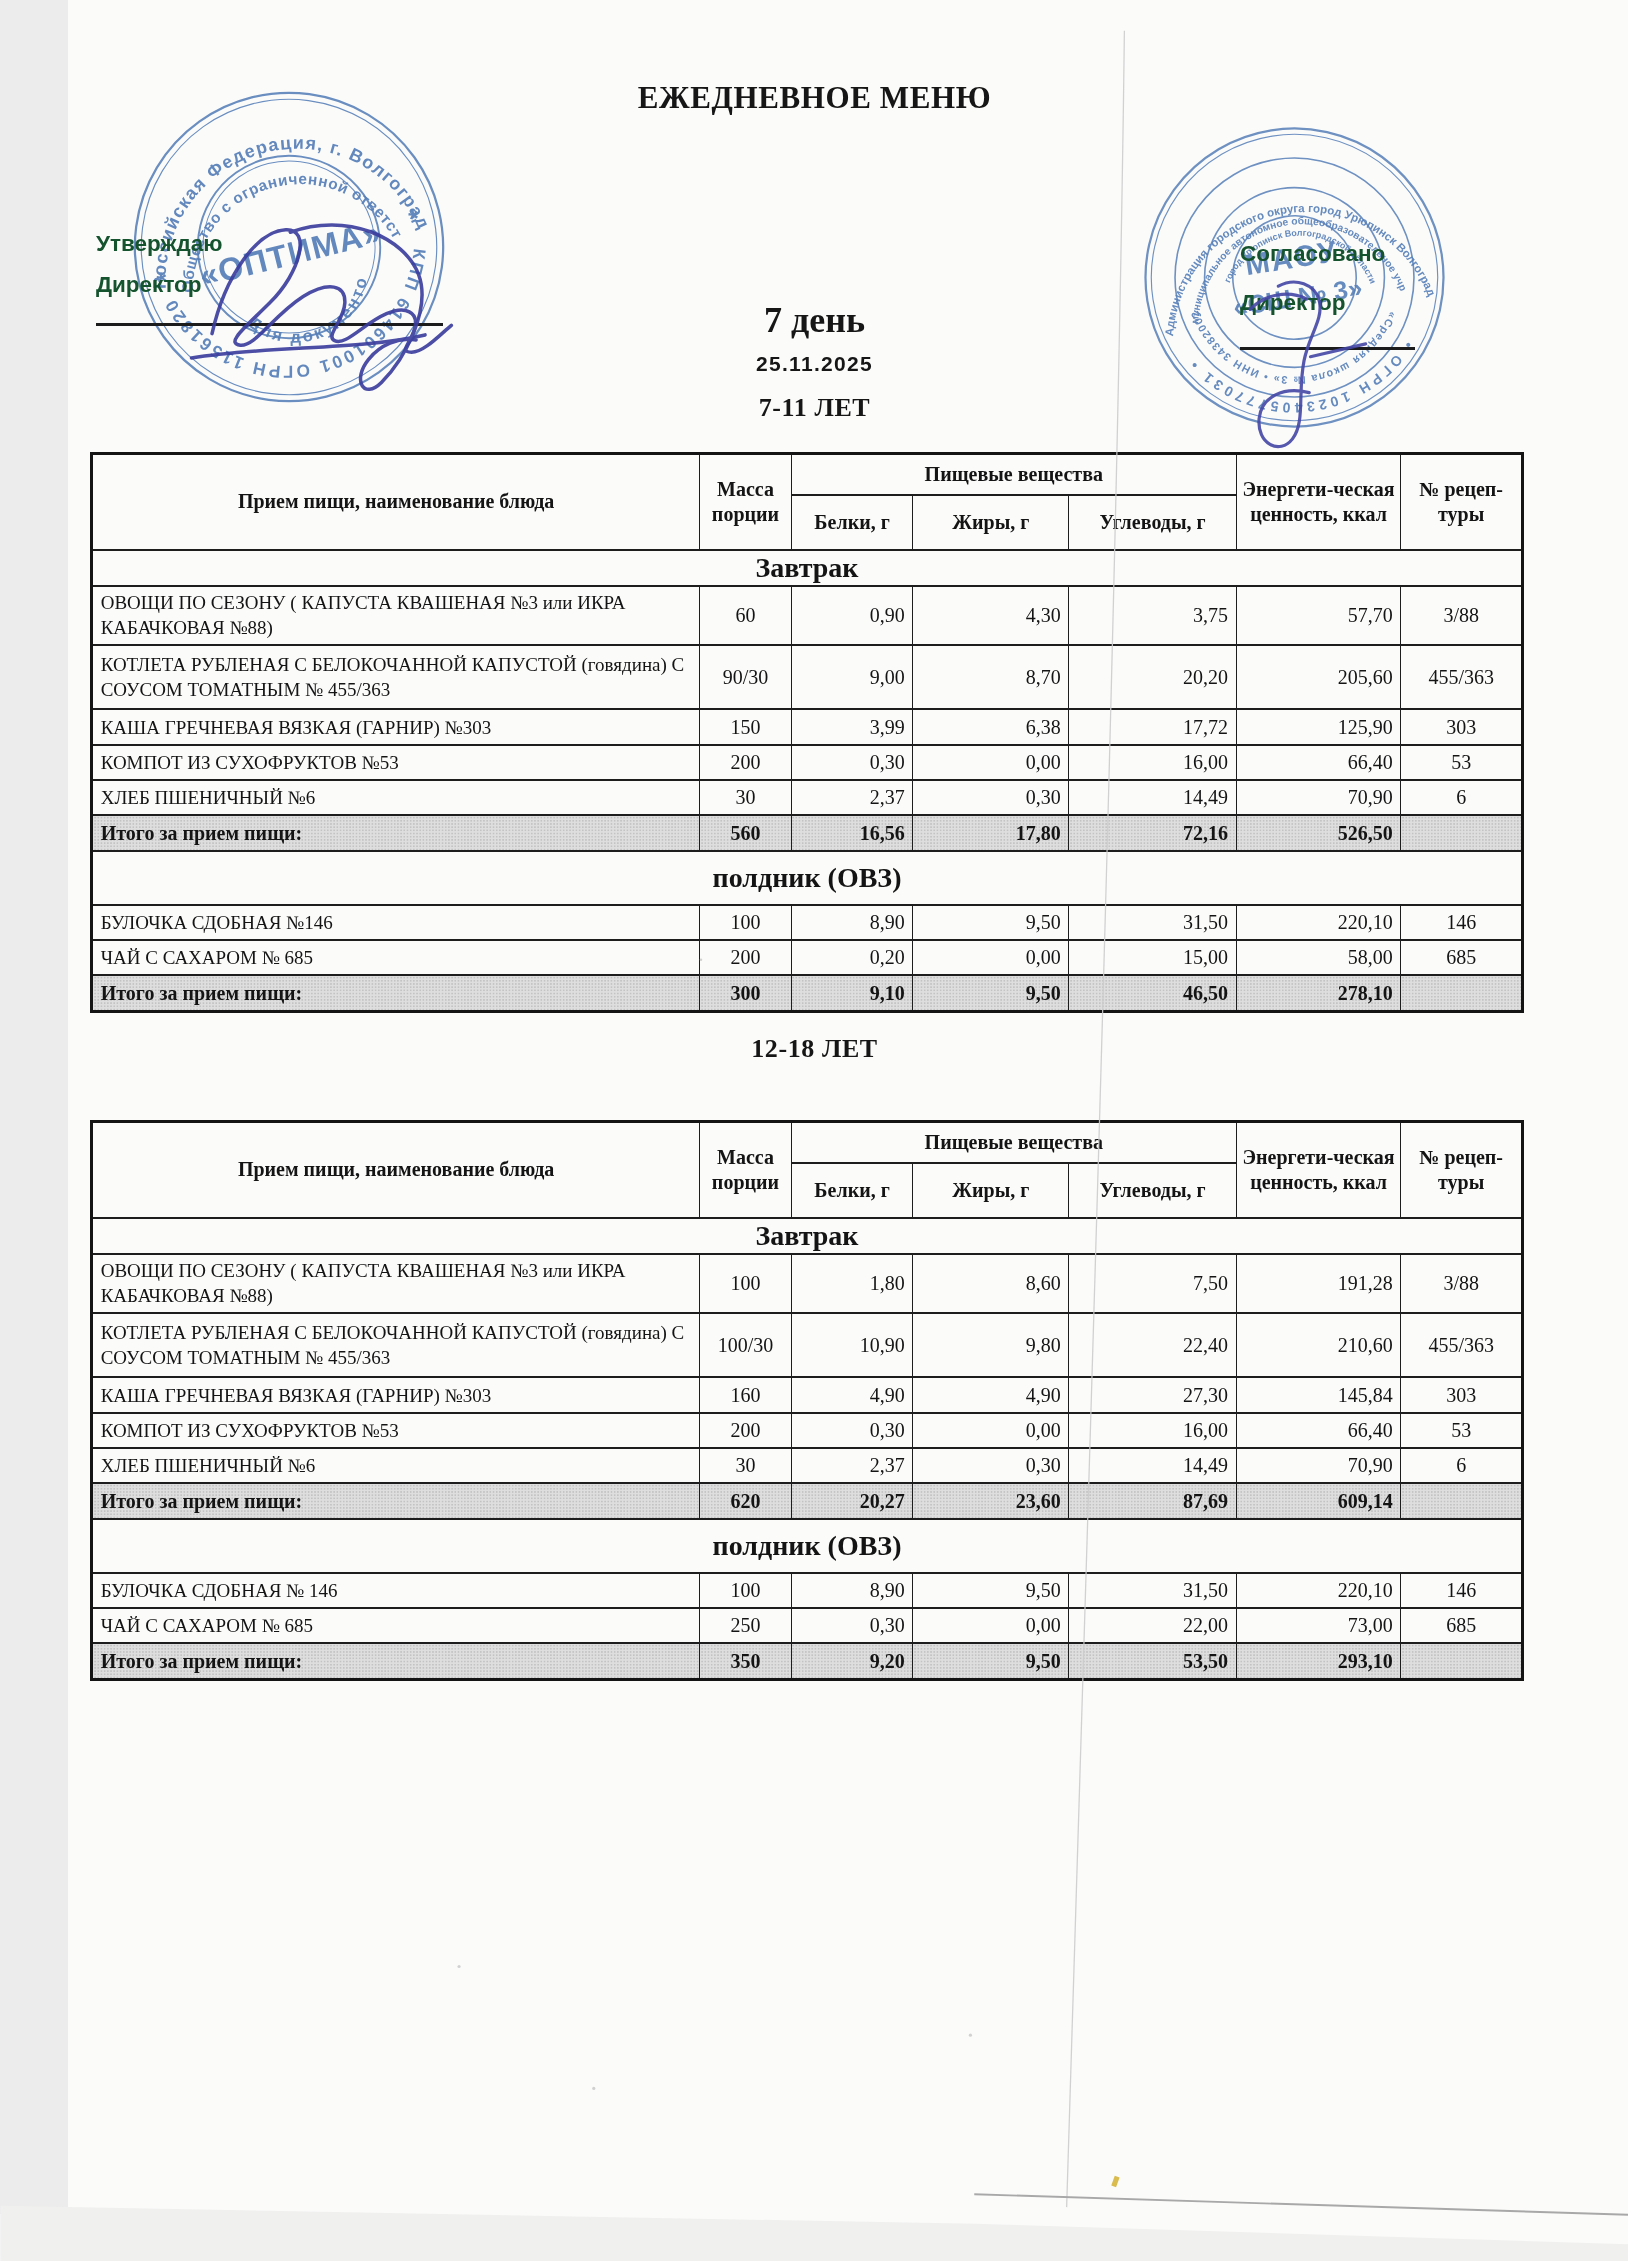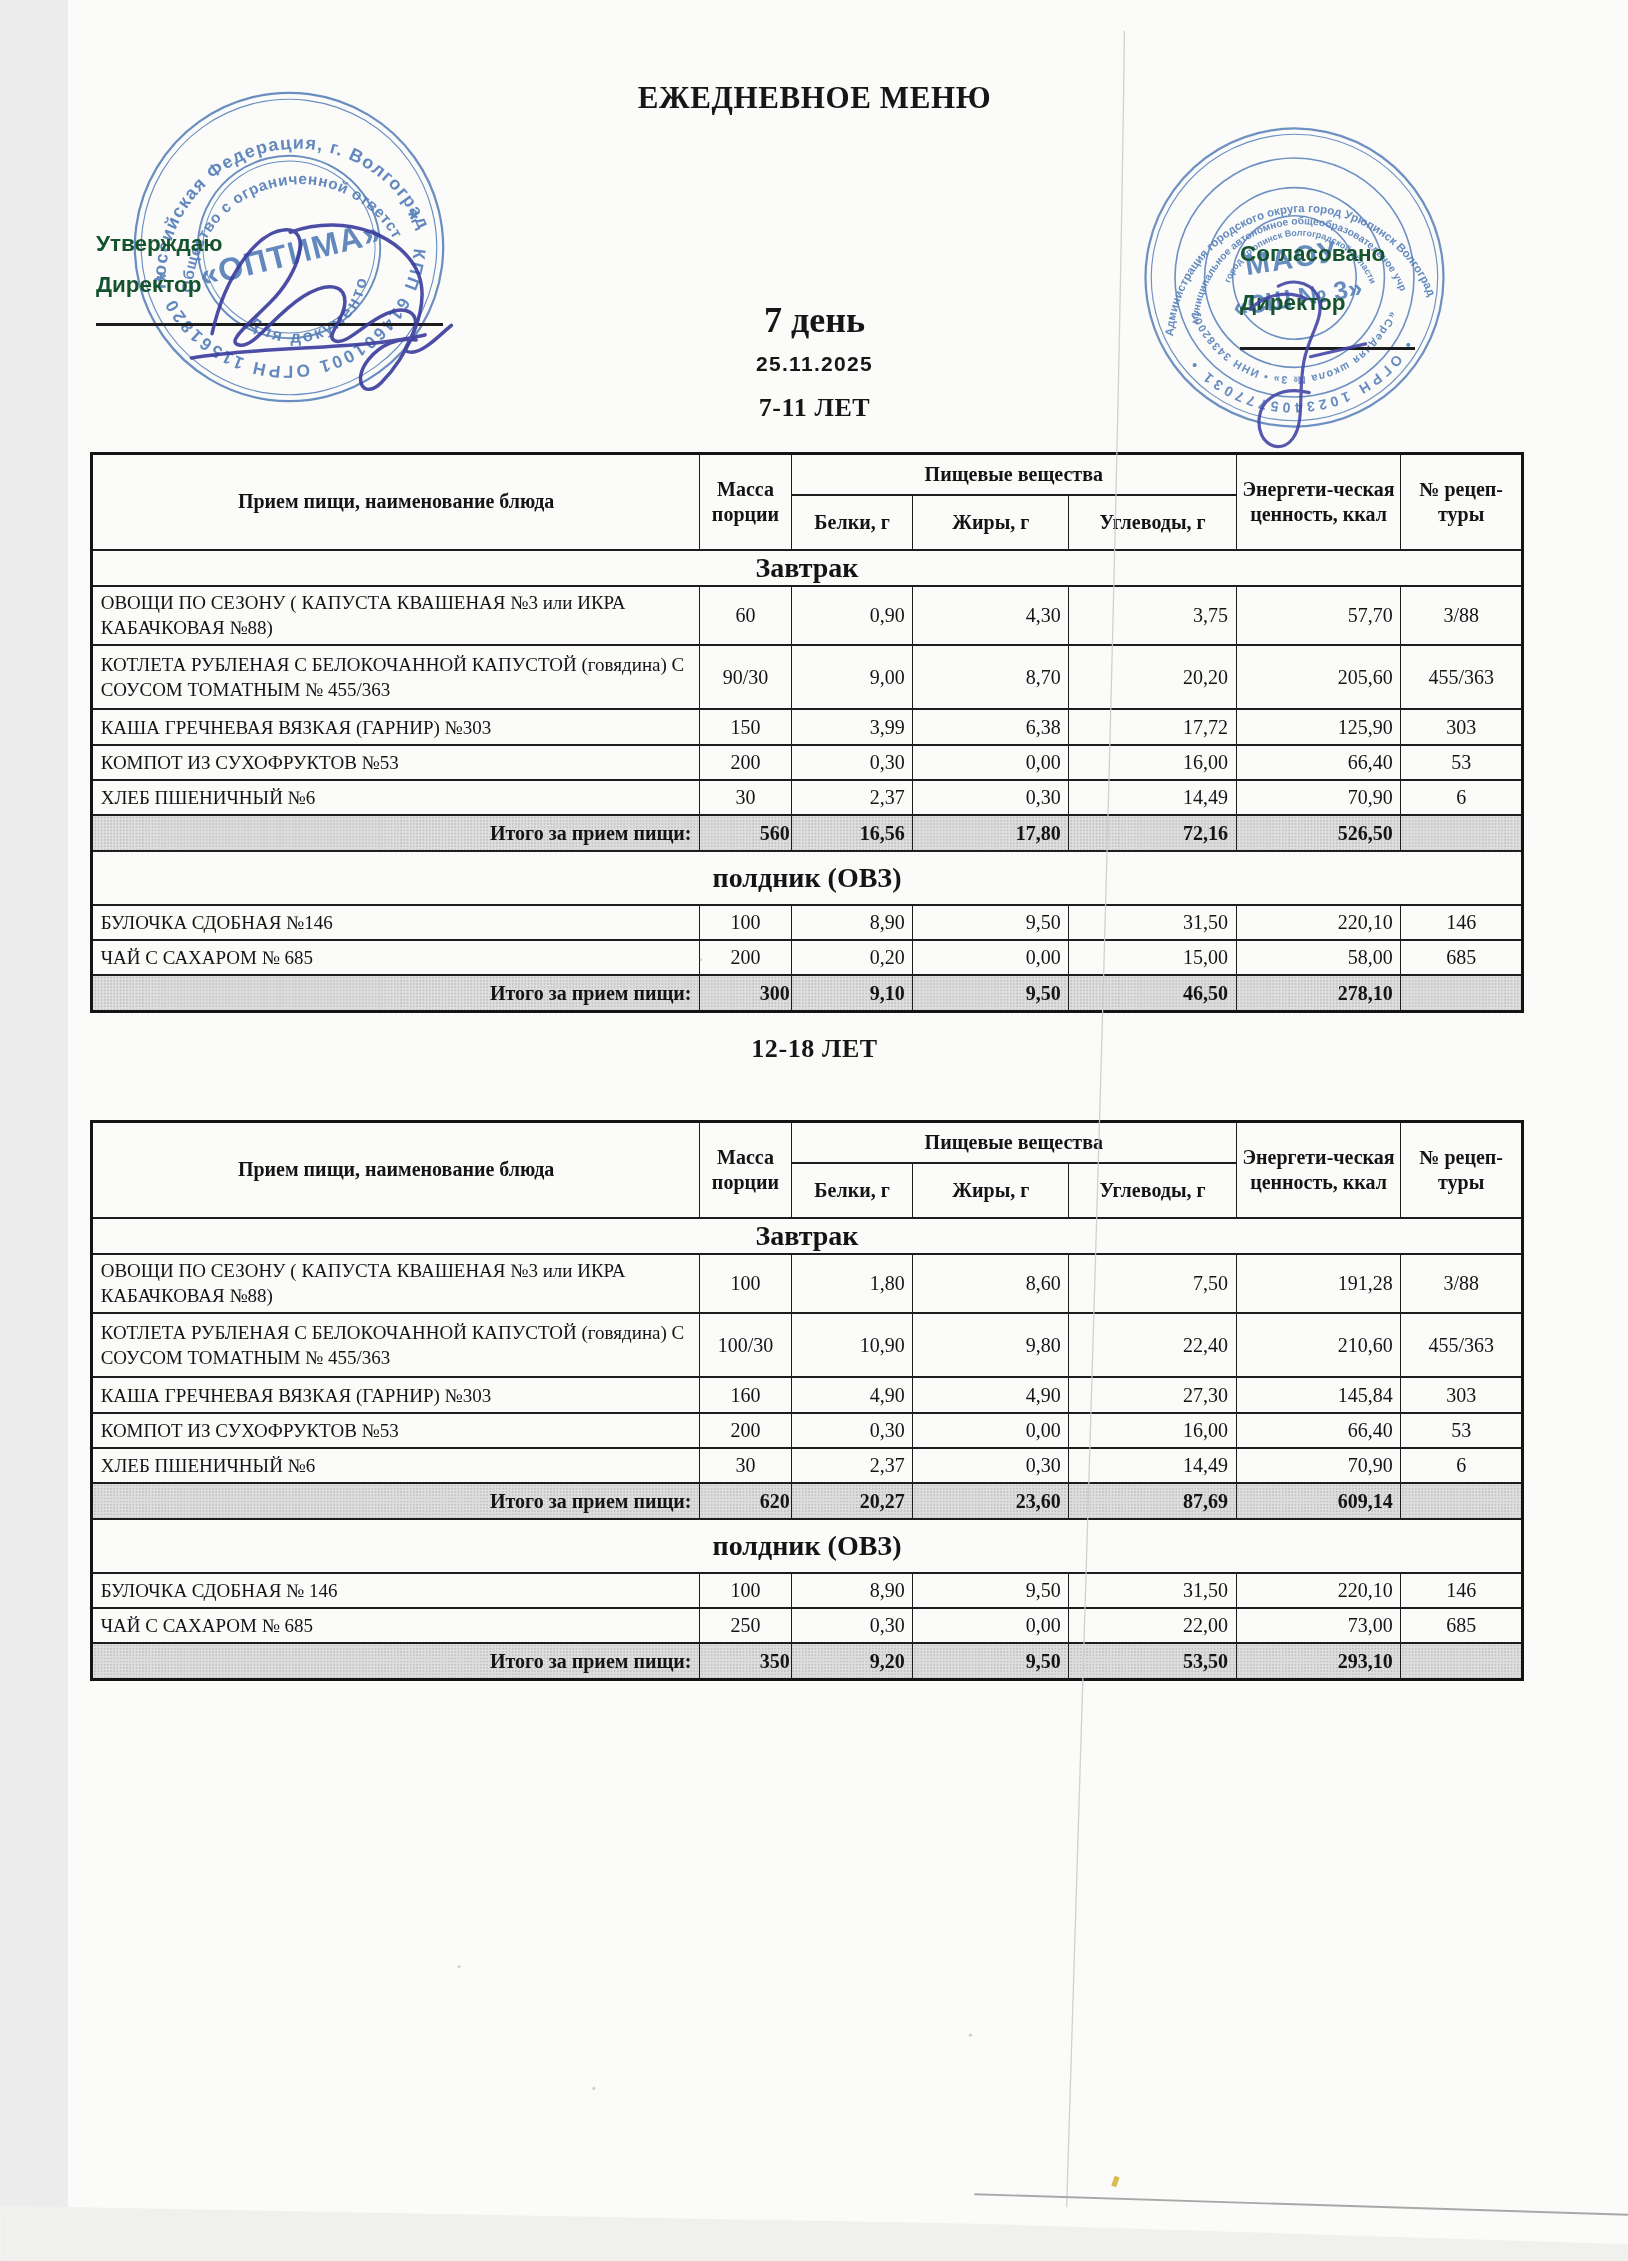--- a/index.html
+++ b/index.html
@@ -26,21 +26,21 @@
   .menu-table{border-collapse:collapse;width:100%;table-layout:fixed;border:3.2px solid #141414;}
   .menu-table th,.menu-table td{border:1.9px solid #1d1d1d;border-top-width:2.6px;border-bottom-width:2.6px;
       font-family:"Liberation Serif",serif;color:#141414;overflow:hidden;}
   .menu-table thead th{font-weight:bold;font-size:20px;text-align:center;padding:2.6px 5.1px;line-height:1.25;}
   .menu-table td.dish{font-size:19px;text-align:left;padding:3.9px 7.7px;line-height:1.32;}
   .menu-table td.mass{font-size:20px;text-align:center;}
   .menu-table td.num{font-size:20px;text-align:right;padding-right:7.7px;}
   .menu-table td.recipe{font-size:20px;text-align:center;}
   .menu-table tr.band td{font-weight:bold;font-size:28px;text-align:center;vertical-align:middle;}
   .menu-table tr.total td{font-weight:bold;background-color:#dedede;
-      background-image:radial-gradient(#c3c3c3 0.8px,transparent 0.8px);background-size:3.2px 3.2px;text-align:right;}
+      background-image:radial-gradient(#c3c3c3 0.8px,transparent 0.8px);background-size:3.2px 3.2px;}
   .menu-table tr.total td.dish{font-size:20px;}
   .ink{position:absolute;left:0;top:0;pointer-events:none;}
 </style>
 </head>
 <body>
 
 <div id="page">
 
   <div class="scan-strip-left"></div>
 

